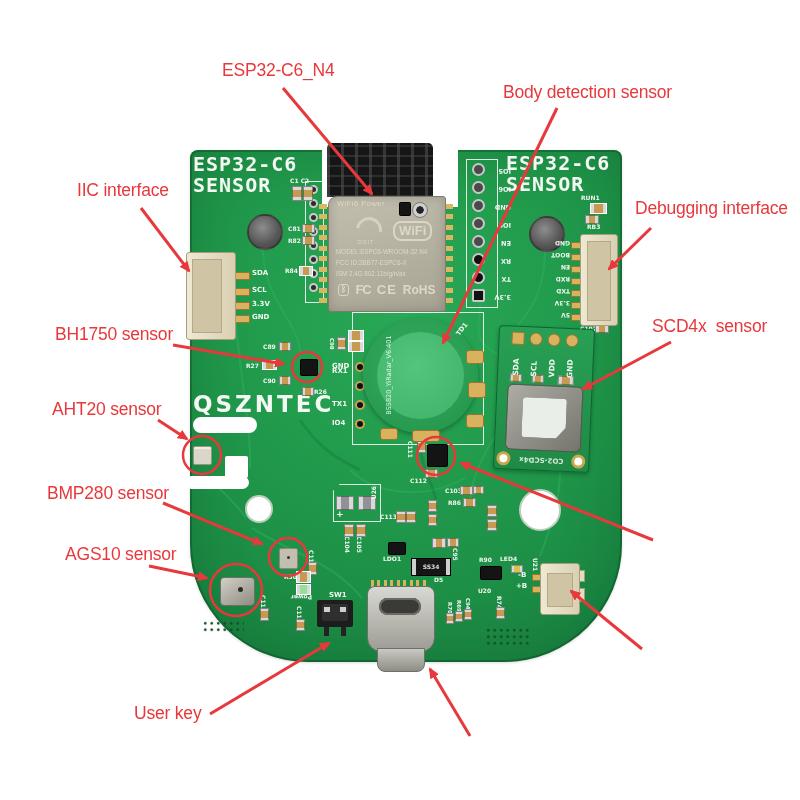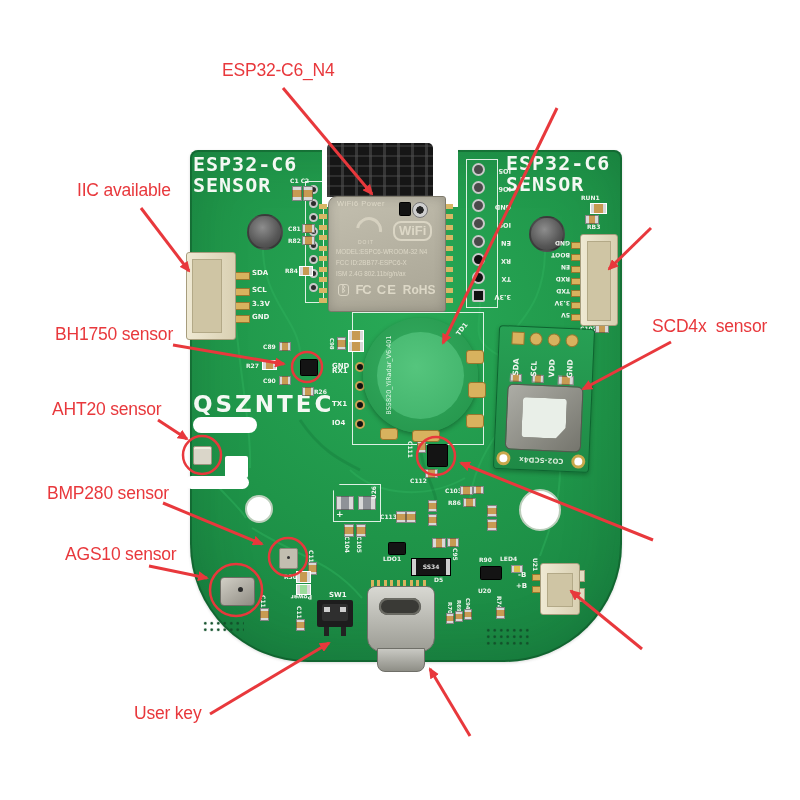--- a/index.html
+++ b/index.html
@@ -405,21 +405,23 @@
     <g stroke="#e8383c" stroke-width="2.5" fill="none">
       <circle cx="307" cy="367" r="15"></circle>
       <circle cx="202" cy="455" r="19"></circle>
       <circle cx="288" cy="557" r="19"></circle>
       <circle cx="236" cy="590" r="26"></circle>
       <circle cx="436" cy="456" r="19"></circle>
     </g>
   </svg>
 
   <div class="ann" style="left:222px;top:60px;">ESP32-C6_N4</div>
-  <div class="ann" style="left:77px;top:180px;">IIC available</div>
+  <div class="ann" style="left:503px;top:82px;">Body detection sensor</div>
+  <div class="ann" style="left:77px;top:180px;">IIC interface</div>
+  <div class="ann" style="left:635px;top:198px;">Debugging interface</div>
   <div class="ann" style="left:55px;top:324px;">BH1750 sensor</div>
   <div class="ann" style="left:652px;top:316px;">SCD4x  sensor</div>
   <div class="ann" style="left:52px;top:399px;">AHT20 sensor</div>
   <div class="ann" style="left:47px;top:483px;">BMP280 sensor</div>
   <div class="ann" style="left:65px;top:544px;">AGS10 sensor</div>
   <div class="ann" style="left:134px;top:703px;">User key</div>
 
 </div>
 
 </body></html>

